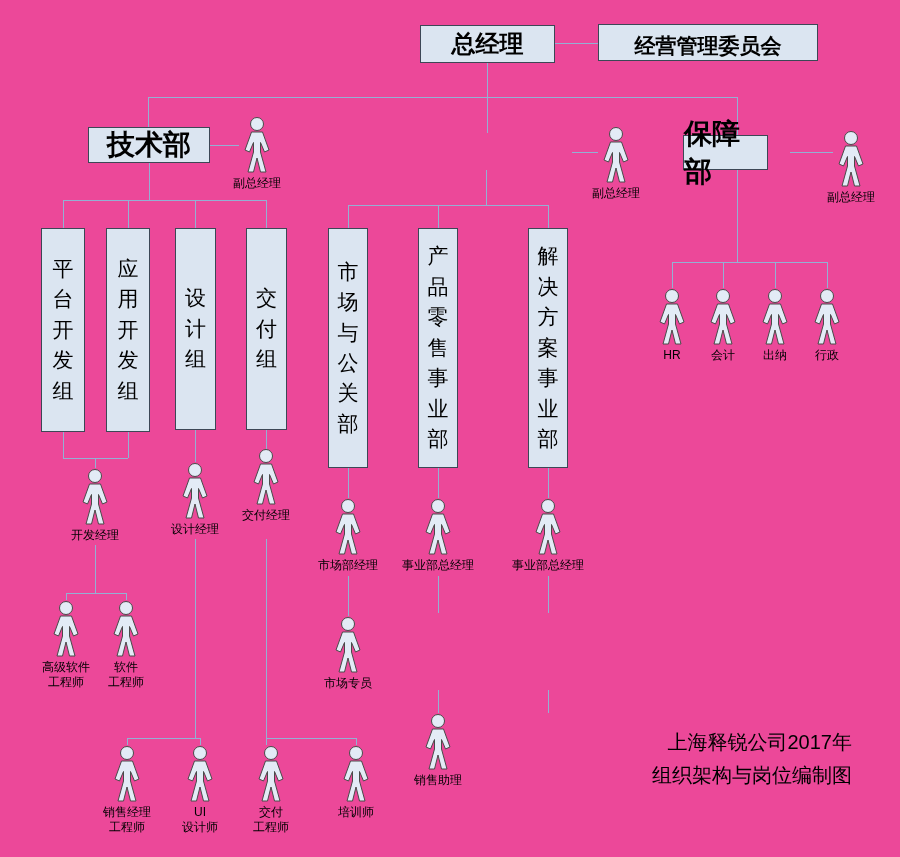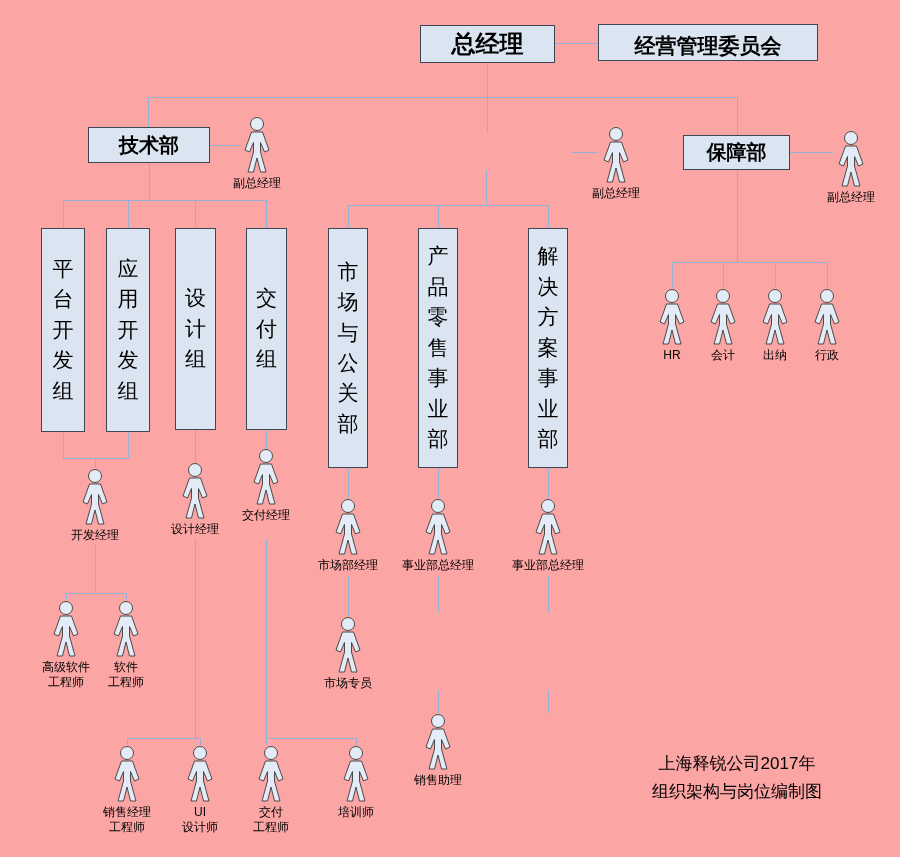--- a/index.html
+++ b/index.html
@@ -1,28 +1,28 @@
 <!DOCTYPE html>
 <html><head>
 <meta charset="utf-8">
 <style>
   html,body{margin:0;padding:0;background:#fff;color:#000;
     font-family:"Liberation Sans","DejaVu Sans",sans-serif;}
-  .canvas{position:relative;width:900px;height:857px;background:#fca5a5;overflow:hidden;}
+  .canvas{position:relative;width:900px;height:857px;background:#ec4899;overflow:hidden;}
   .lines{position:absolute;left:0;top:0;width:900px;height:857px;pointer-events:none;}
   .hbox{position:absolute;background:#dbe5f1;border:1px solid #3c4756;box-sizing:border-box;
     display:flex;align-items:center;justify-content:center;font-weight:bold;}
   .vbox{position:absolute;background:#dbe5f1;border:1px solid #3c4756;box-sizing:border-box;
     display:flex;align-items:center;justify-content:center;}
   .vtext{white-space:pre-line;text-align:center;font-size:21px;line-height:1.45;font-weight:normal;}
   .person{position:absolute;width:90px;display:flex;flex-direction:column;align-items:center;}
   .picon{width:36px;height:58px;display:block;}
   .plabel{margin-top:2px;font-size:12px;line-height:1.25;text-align:center;white-space:pre-line;}
-  .note{position:absolute;font-size:17px;line-height:1.65;white-space:pre-line;text-align:center;margin-top:24px;}
-  .fs24{font-size:24px;} .fs21{font-size:21px;align-items:flex-end;} .fs20{font-size:20px;}
+  .note{position:absolute;font-size:20px;line-height:1.65;white-space:pre-line;text-align:right;}
+  .fs24{font-size:24px;} .fs21{font-size:21px;align-items:flex-end;} .fs20{font-size:28px;}
 </style>
 </head>
 <body>
 
 <div class="canvas">
 
   <svg width="0" height="0" style="position:absolute" aria-hidden="true">
     <defs>
       <g id="person-shape" stroke="#4a4a4a" stroke-width="1" fill="#e3ebf6">
         <circle cx="18" cy="8" r="6.5"></circle>
@@ -53,21 +53,21 @@
   <div class="hbox fs24" style="left:420px;top:25px;width:135px;height:38px">
     <span>总经理</span>
   </div>
   <div class="hbox fs21" style="left:598px;top:24px;width:220px;height:37px">
     <span>经营管理委员会</span>
   </div>
 
   <div class="hbox fs20" style="left:88px;top:127px;width:122px;height:36px">
     <span>技术部</span>
   </div>
-  <div class="hbox fs20" style="left:683px;top:135px;width:107px;height:35px">
+  <div class="hbox fs20" style="left:683px;top:135px;width:85px;height:35px">
     <span>保障部</span>
   </div>
 
   <div class="person" style="left:212px;top:116px">
     <svg class="picon" viewBox="0 0 36 58">
         <use href="#person-shape"></use>
       </svg>
     <div class="plabel">副总经理</div>
   </div>
   <div class="person" style="left:571px;top:126px">

